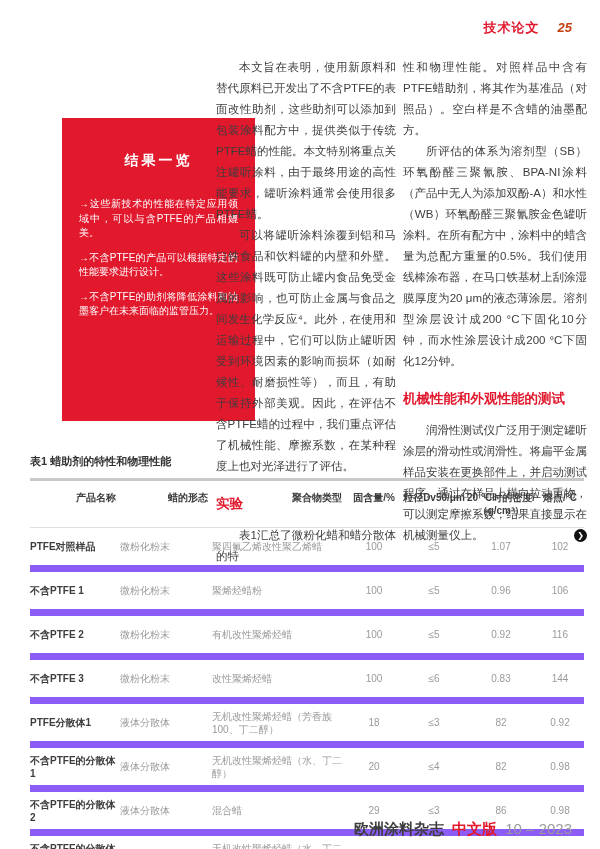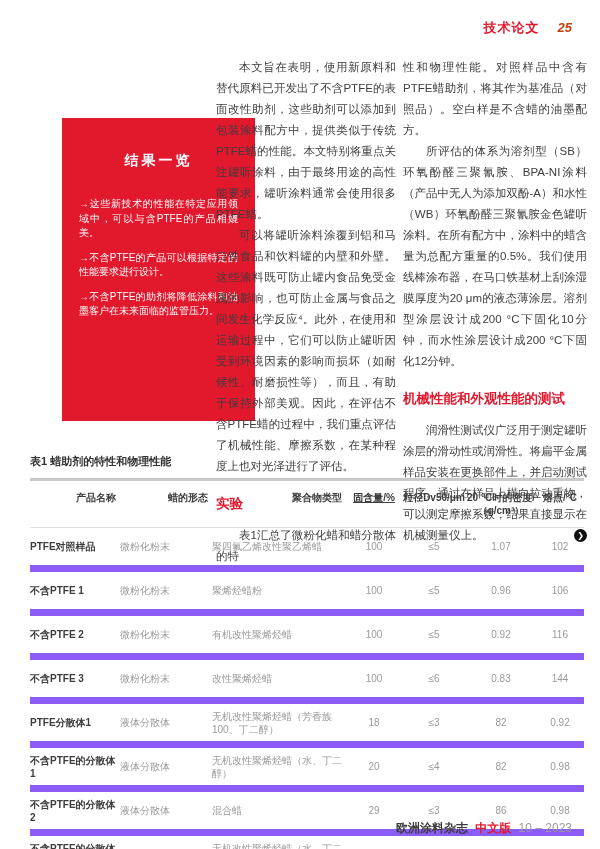--- a/index.html
+++ b/index.html
@@ -45,26 +45,26 @@
     padding:10px 4px 10px 0; border-bottom:1px solid #e0e0e0; vertical-align:top; line-height:13px;
   }
   table.props td {
     font-size:10px; color:#9a9a9a; padding:2px 4px 2px 0; height:33px;
     border-bottom:7px solid #8b5cf6; vertical-align:middle; line-height:13px;
   }
   table.props tr:last-child td { border-bottom:none; }
   table.props td:first-child { color:#3d3d3d; font-weight:bold; }
   table.props th.num, table.props td.num { text-align:center; padding-right:0; }
   table.props th:nth-child(1){width:86px;}  table.props th:nth-child(2){width:88px;}
-  table.props th:nth-child(3){width:130px;} table.props th:nth-child(4){width:56px;text-decoration:underline;}
+  table.props th:nth-child(3){width:130px;} table.props th:nth-child(4){width:56px;}
   table.props th:nth-child(5){width:64px;}  table.props th:nth-child(6){width:70px;}
   table.props th:nth-child(7){width:48px;}
 
   
-  .page-footer { position:absolute; top:820px; right:28px; font-size:12px; white-space:nowrap; }
+  .page-footer { position:absolute; top:820px; right:28px; font-size:15px; white-space:nowrap; }
   .footer-journal { font-weight:bold; color:#3d3d3d; }
   .footer-edition { font-weight:bold; color:#e2182d; margin-left:4px; }
   .footer-issue   { color:#9a9a9a; margin-left:4px; }
 </style>
 </head>
 <body>
 
 <div class="page">
 
   <div class="page-header">

